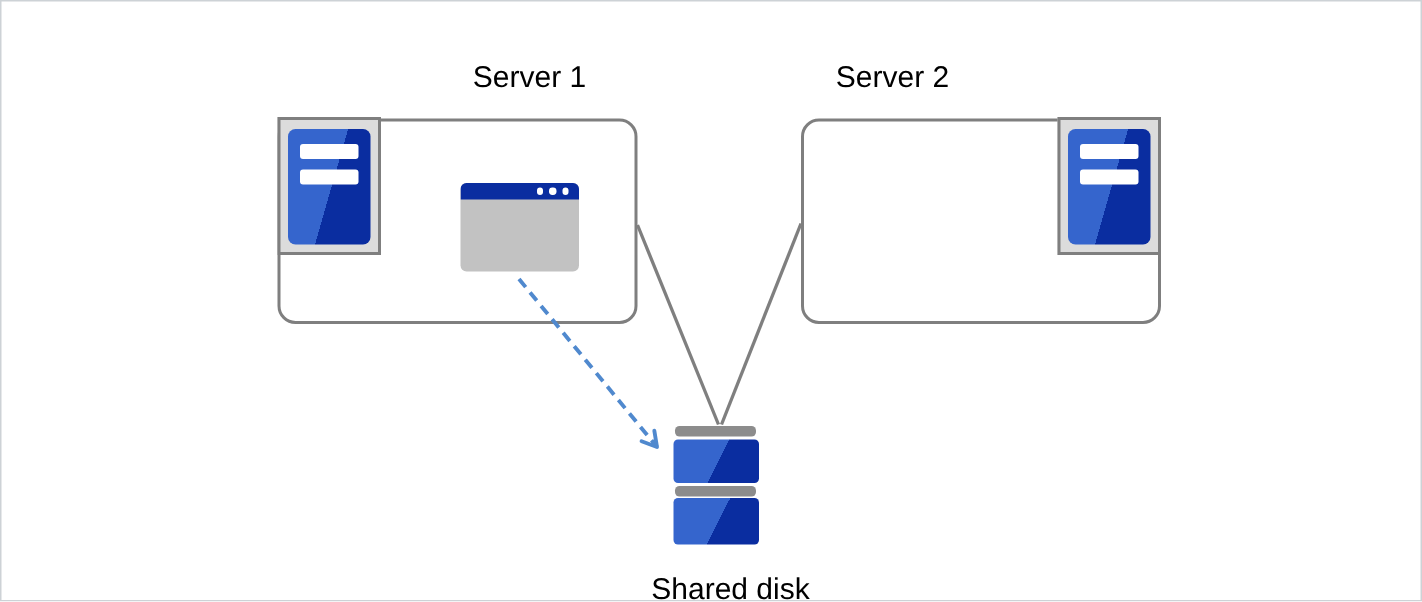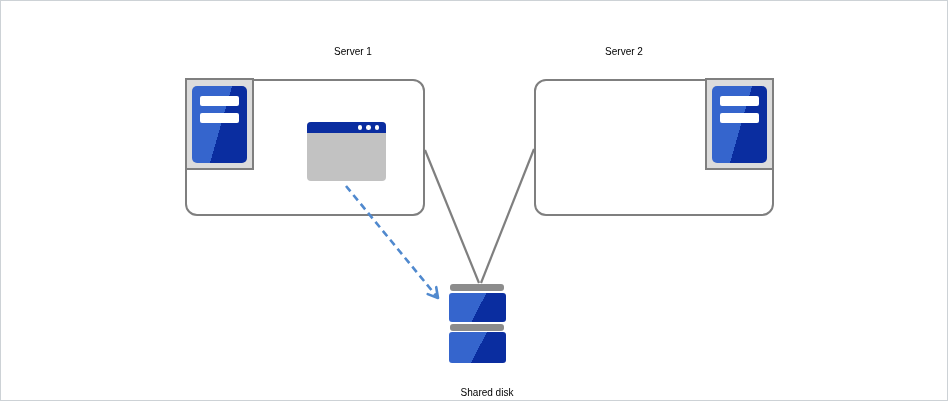--- a/index.html
+++ b/index.html
@@ -15,25 +15,25 @@
     --white:#ffffff;
   }
   html,body{margin:0;padding:0;background:#fff;}
   .canvas{
     position:relative;width:948px;height:401px;background:#fff;
     border:1px solid var(--canvas-border);box-sizing:border-box;
     font-family:"Liberation Sans",sans-serif;color:var(--text);
     overflow:hidden;
   }
   .label{
-    position:absolute;font-size:10px;line-height:20px;white-space:nowrap;
+    position:absolute;font-size:20px;line-height:20px;white-space:nowrap;
     transform:translateX(-50%);
   }
   .lbl-server1{left:352px;top:41px;}
-  .lbl-server2{left:623px;top:41px;text-align:center;}
+  .lbl-server2{left:594px;top:41px;text-align:center;}
   .lbl-app{left:349px;top:95px;}
   .lbl-disk{left:486px;top:370px;margin-top:12px;}
 
   .server-box{
     position:absolute;width:240px;height:137px;box-sizing:border-box;
     border:2.5px solid var(--border-gray);border-radius:12px;background:#fff;
   }
   .box-s1{left:184px;top:78px;}
   .box-s2{left:533px;top:78px;}
 

